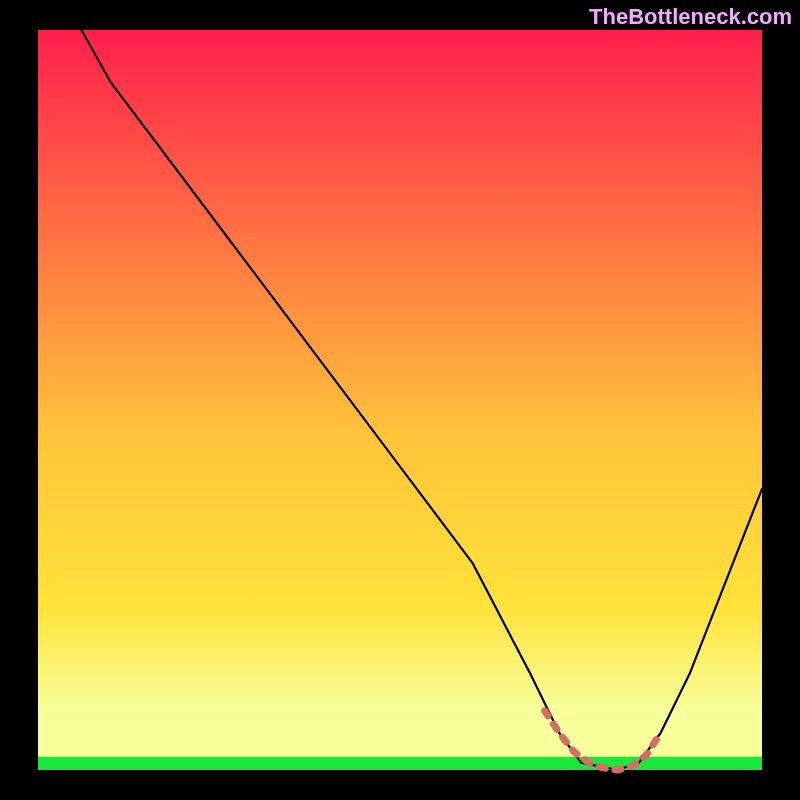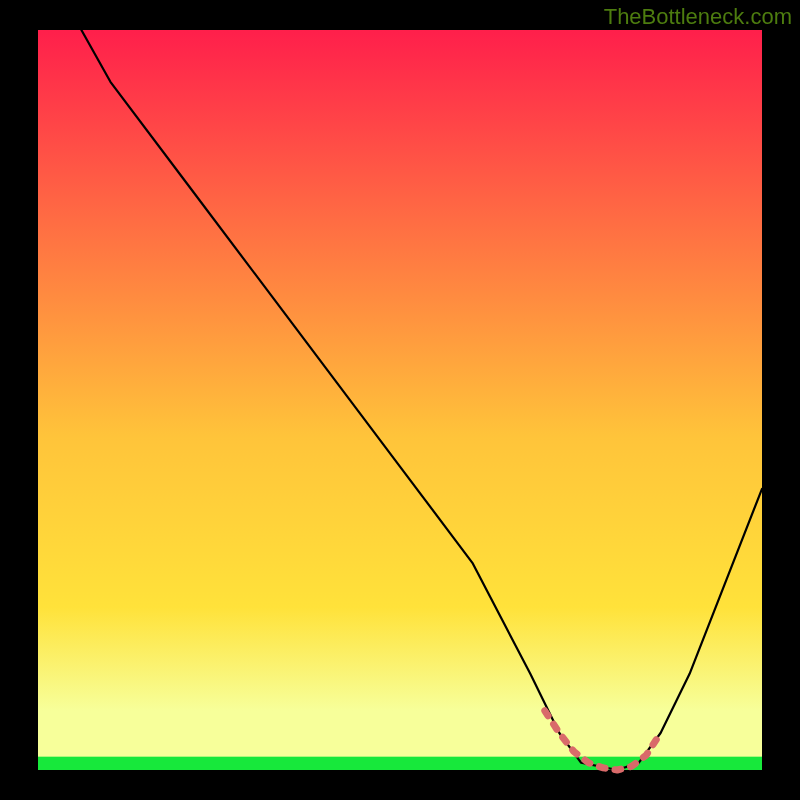--- a/index.html
+++ b/index.html
@@ -14,23 +14,23 @@
   .frame {
     position: relative;
     width: 800px;
     height: 800px;
     background: #000;
   }
   .watermark {
     position: absolute;
     top: 4px;
     right: 8px;
-    color: #4d7c0f;
+    color: #f0abfc;
     font-size: 22px;
-    font-weight: 400;
+    font-weight: 700;
     z-index: 10;
   }
   svg {
     position: absolute;
     top: 0;
     left: 0;
   }
 </style>
 </head>
 <body>

